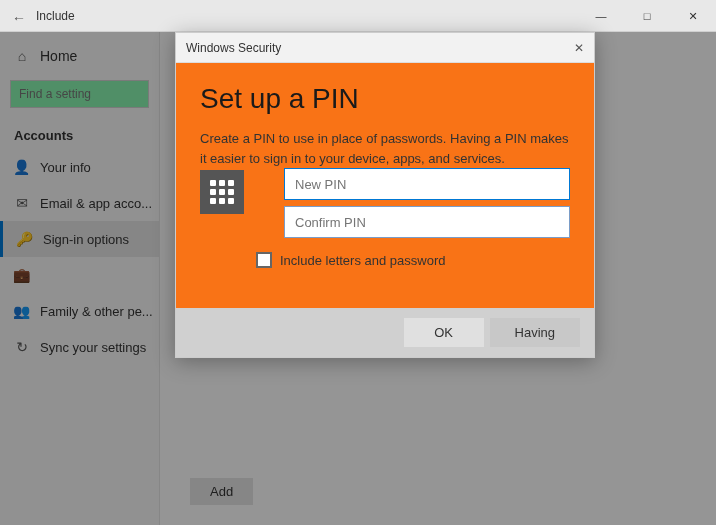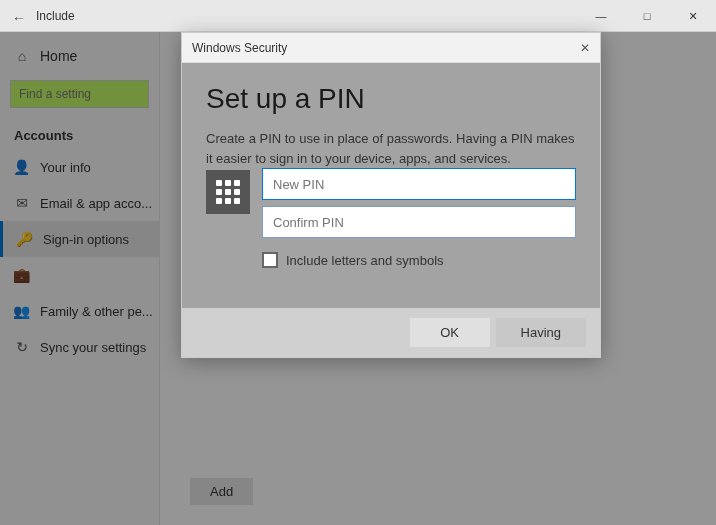--- a/index.html
+++ b/index.html
@@ -73,21 +73,21 @@
       gap: 10px;
       padding: 16px 14px;
       font-size: 14px;
       color: #333;
       cursor: pointer;
     }
     .sidebar-search {
       margin: 0 10px 10px 10px;
       display: flex;
       align-items: center;
-      background: #bef264;
+      background: #86efac;
       border: 1px solid #ccc;
       padding: 4px 8px;
       height: 28px;
     }
     .sidebar-search input {
       border: none;
       outline: none;
       font-size: 12px;
       flex: 1;
       background: transparent;
@@ -168,23 +168,23 @@
       right: 0;
       bottom: 0;
       background: rgba(0,0,0,0.4);
       z-index: 10;
     }
 
     
     .dialog {
       position: absolute;
       top: 32px;
-      left: 181px;
+      left: 175px;
       width: 420px;
-      background: #a3a3a3;
+      background: #f97316;
       border: 1px solid #ccc;
       box-shadow: 0 4px 20px rgba(0,0,0,0.3);
       z-index: 20;
     }
     .dialog-titlebar {
       background: #f2f2f2;
       height: 30px;
       display: flex;
       align-items: center;
       padding: 0 10px;
@@ -248,20 +248,21 @@
       width: 6px;
       height: 6px;
       background: white;
       border-radius: 1px;
     }
     .pin-inputs {
       display: flex;
       flex-direction: column;
       gap: 6px;
       flex: 1;
+      margin-left: 28px;
     }
     .pin-field {
       border: 1px solid #7a9cc7;
       background: white;
       padding: 6px 10px;
       font-size: 13px;
       color: #333;
       outline: none;
       width: 100%;
       height: 32px;
@@ -399,20 +400,20 @@
           <div class="pin-dot"></div>
         </div>
       </div>
       <div class="pin-inputs">
         <input class="pin-field new-pin" type="password" placeholder="New PIN" style="">
         <input class="pin-field" type="password" placeholder="Confirm PIN" style="">
       </div>
     </div>
     <div class="checkbox-row">
       <div class="checkbox-box"></div>
-      <span class="checkbox-label">Include letters and symbols</span>
+      <span class="checkbox-label">Include letters and password</span>
     </div>
   </div>
   <div class="dialog-footer">
     <button class="dialog-btn ok">OK</button>
     <button class="dialog-btn cancel">Having</button>
   </div>
 </div>
 
 </body></html>

